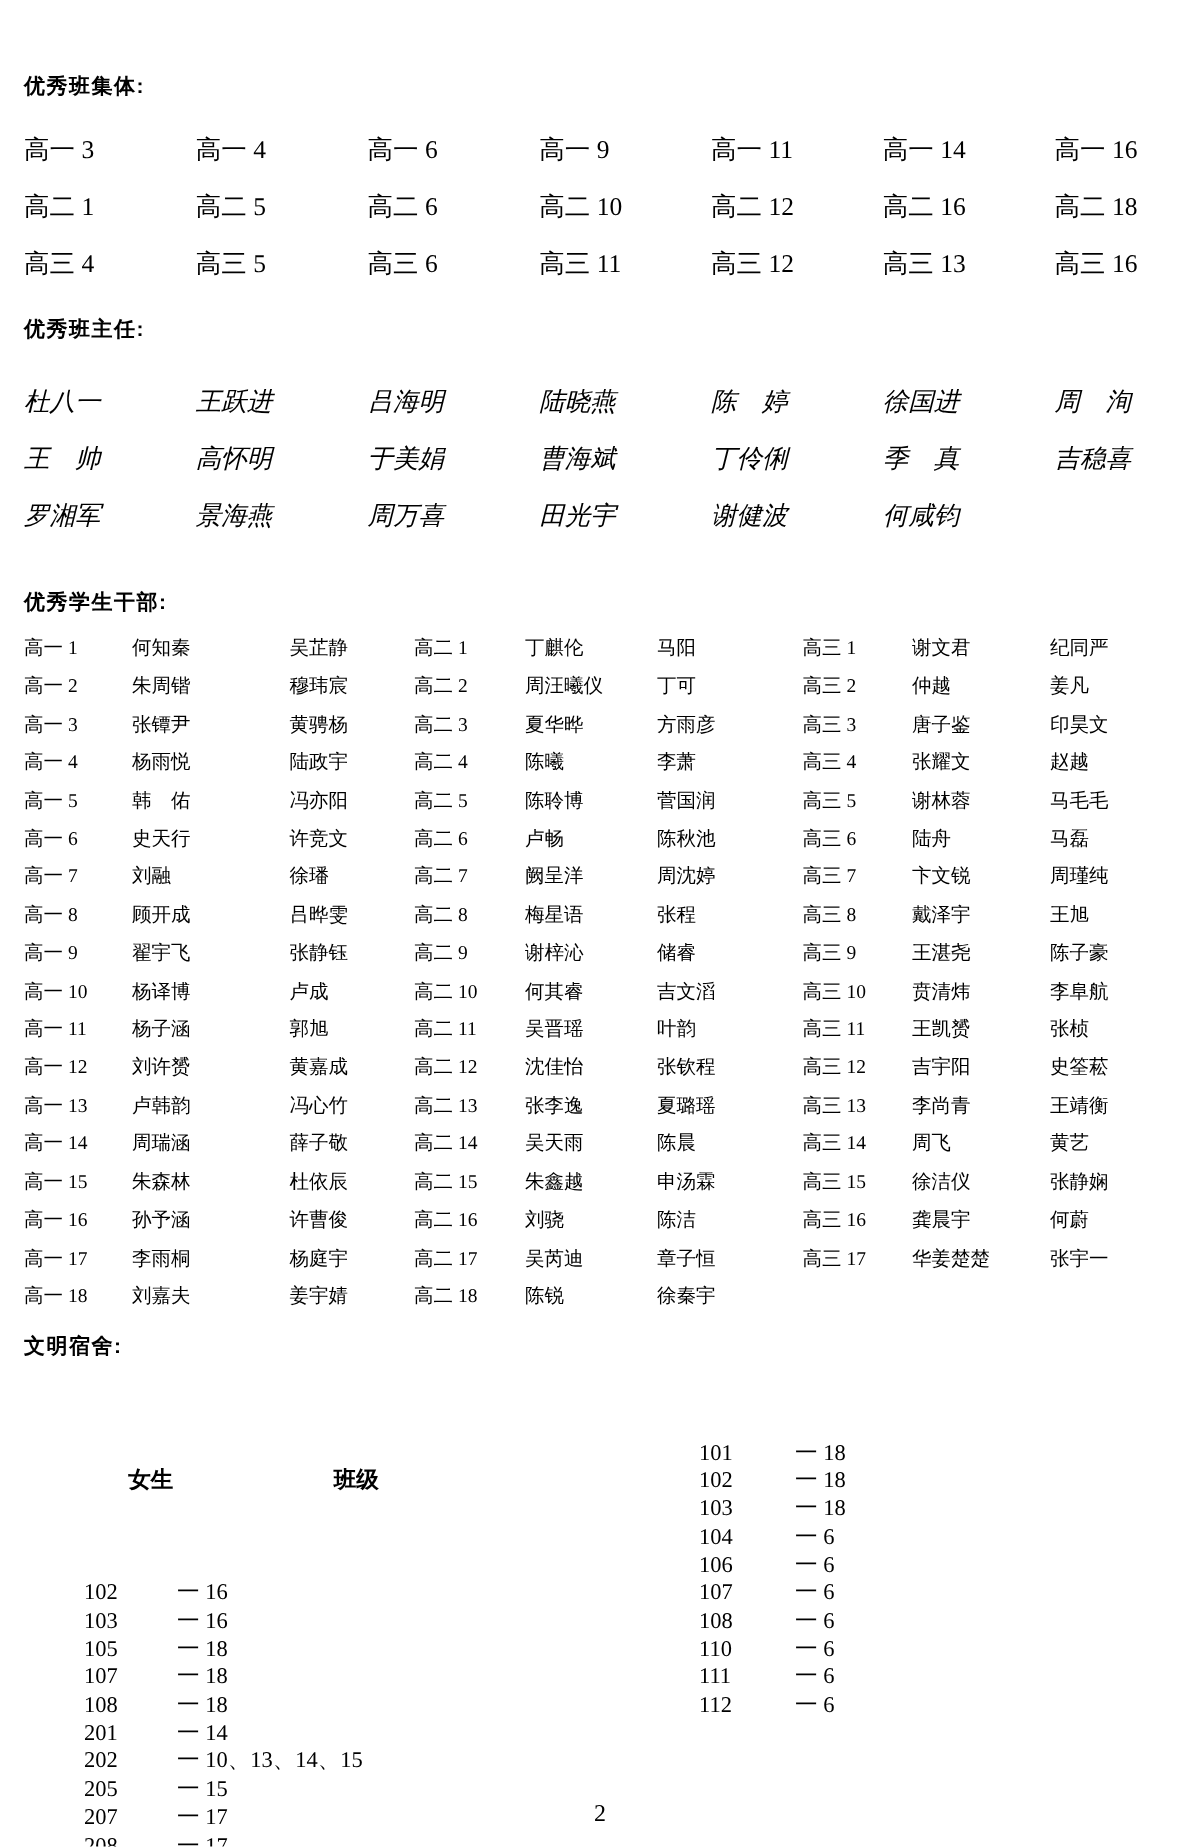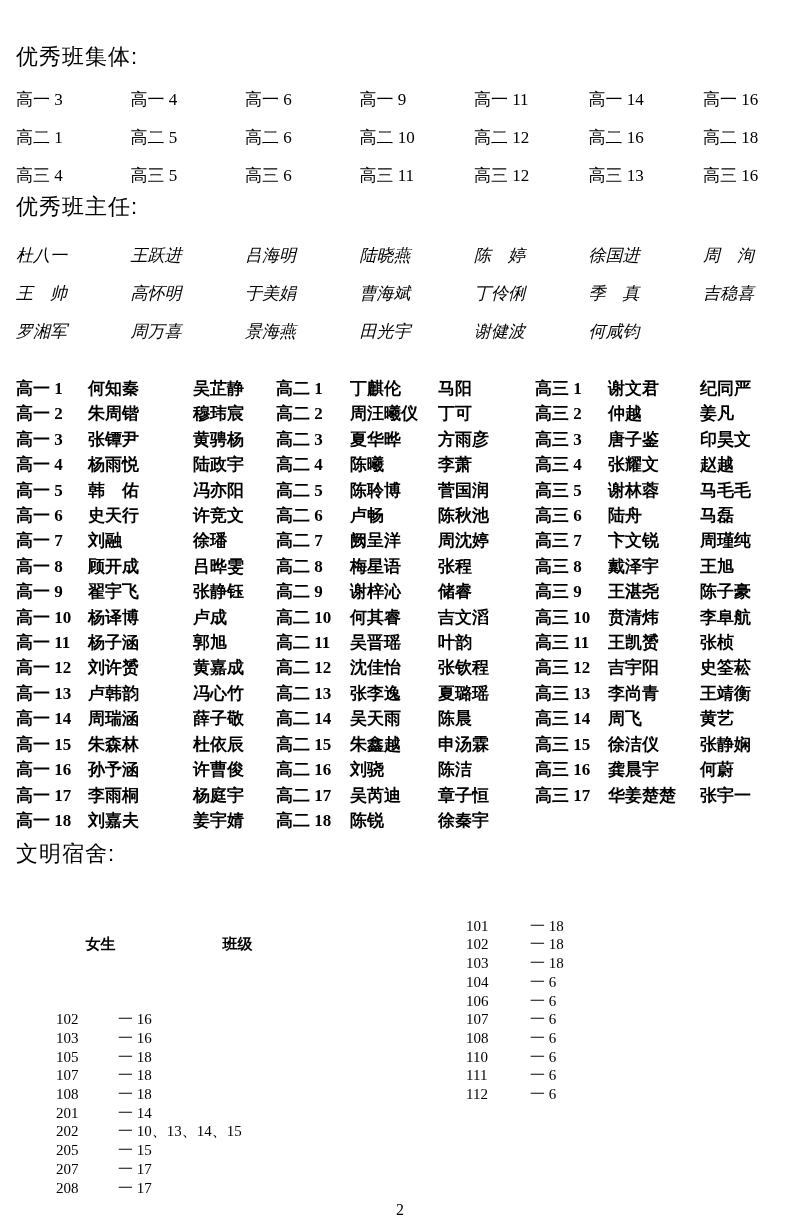--- a/index.html
+++ b/index.html
@@ -4,33 +4,33 @@
 <style>
   html,body{margin:0;padding:0;}
   body{
     width:800px;height:1231px;background:#ffffff;color:#000000;
     font-family:"Liberation Serif","DejaVu Serif",serif;
     overflow:hidden;position:relative;
   }
   .sheet{box-sizing:border-box;padding:44px 16px 0 16px;}
   .sec-title{
     font-family:"Liberation Sans","DejaVu Sans",sans-serif;
-    font-weight:normal;font-size:22px;line-height:26px;margin:0;
+    font-weight:bold;font-size:14px;line-height:26px;margin:0;
     letter-spacing:1px;
   }
   .grid7{display:grid;grid-template-columns:repeat(6,114.5px) auto;font-size:17px;}
   #collectives-grid{margin-top:10px;}
   #teachers-grid{margin-top:16px;font-style:italic;}
   .grid7 .cell{height:38px;display:flex;align-items:center;white-space:pre;}
-  #sec-teachers{}
+  #sec-teachers{margin-top:12px;}
   #sec-cadres{margin-top:26px;}
   .grid9{
     display:grid;margin-top:5px;
     grid-template-columns:72px 105px 83px 74px 88px 97px 73px 92px 84px;
-    font-size:17px;line-height:25.4px;font-weight:bold;
+    font-size:13px;line-height:25.4px;
   }
   .grid9 .cell{white-space:pre;overflow:visible;}
   #sec-dorms{margin-top:8px;}
   .dorm-wrap{display:flex;margin-top:12px;font-size:15px;line-height:18.7px;}
   .dorm-col{white-space:pre;}
   .dorm-col.girls{margin-left:32px;width:372px;}
   .dorm-col.boys{width:340px;}
   .dorm-head{font-weight:bold;}
   .dorm-head .gcol{display:inline-block;}
   .girls .dorm-head .gcol{width:137px;}
@@ -88,29 +88,30 @@
         <div class="cell">徐国进</div>
         <div class="cell">周　洵</div>
         <div class="cell">王　帅</div>
         <div class="cell">高怀明</div>
         <div class="cell">于美娟</div>
         <div class="cell">曹海斌</div>
         <div class="cell">丁伶俐</div>
         <div class="cell">季　真</div>
         <div class="cell">吉稳喜</div>
         <div class="cell">罗湘军</div>
+        <div class="cell">景海燕</div>
         <div class="cell">周万喜</div>
-        <div class="cell">景海燕</div>
         <div class="cell">田光宇</div>
         <div class="cell">谢健波</div>
         <div class="cell">何咸钧</div>
       </div>
   </section>
 
   <section id="sec-cadres">
+    <h1 class="sec-title">优秀学生干部:</h1>
     <div class="grid9" id="cadres-grid">
         <div class="cell">高一 1</div>
         <div class="cell">何知秦</div>
         <div class="cell">吴芷静</div>
         <div class="cell">高二 1</div>
         <div class="cell">丁麒伦</div>
         <div class="cell">马阳</div>
         <div class="cell">高三 1</div>
         <div class="cell">谢文君</div>
         <div class="cell">纪同严</div>

